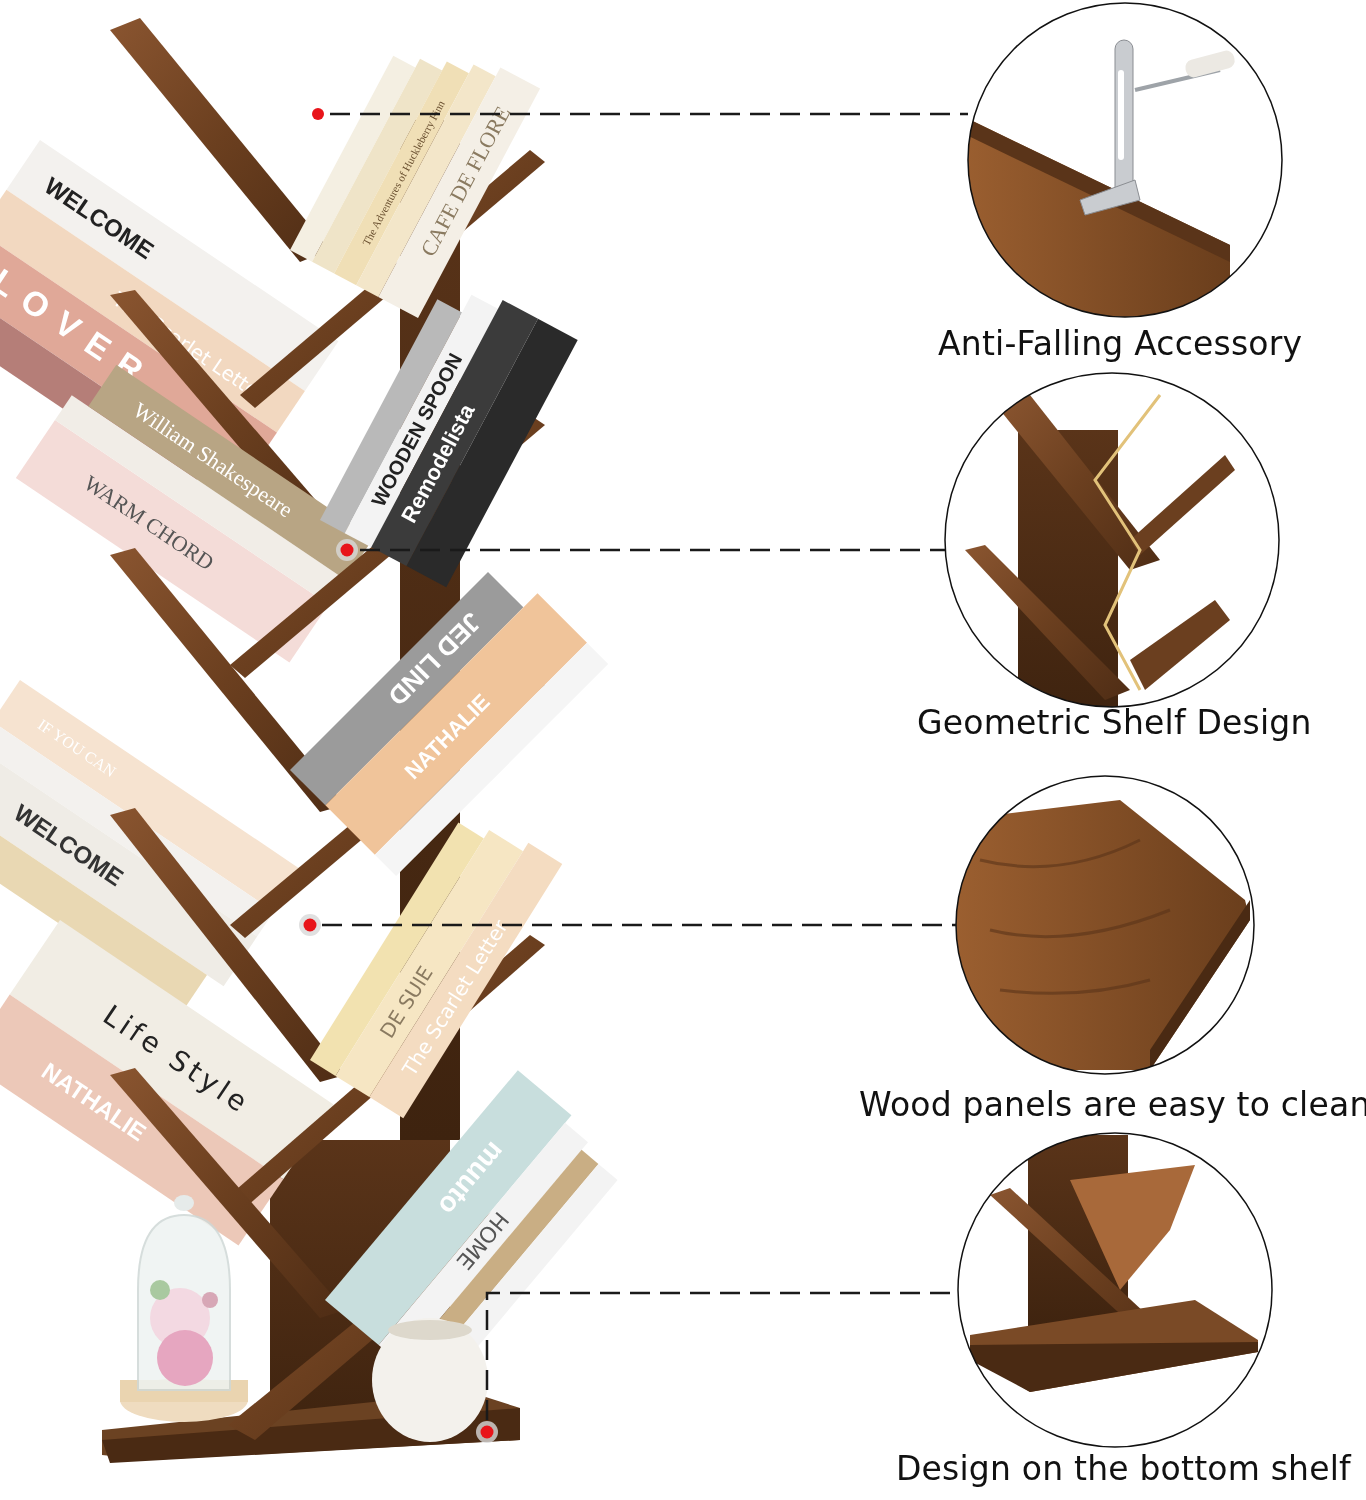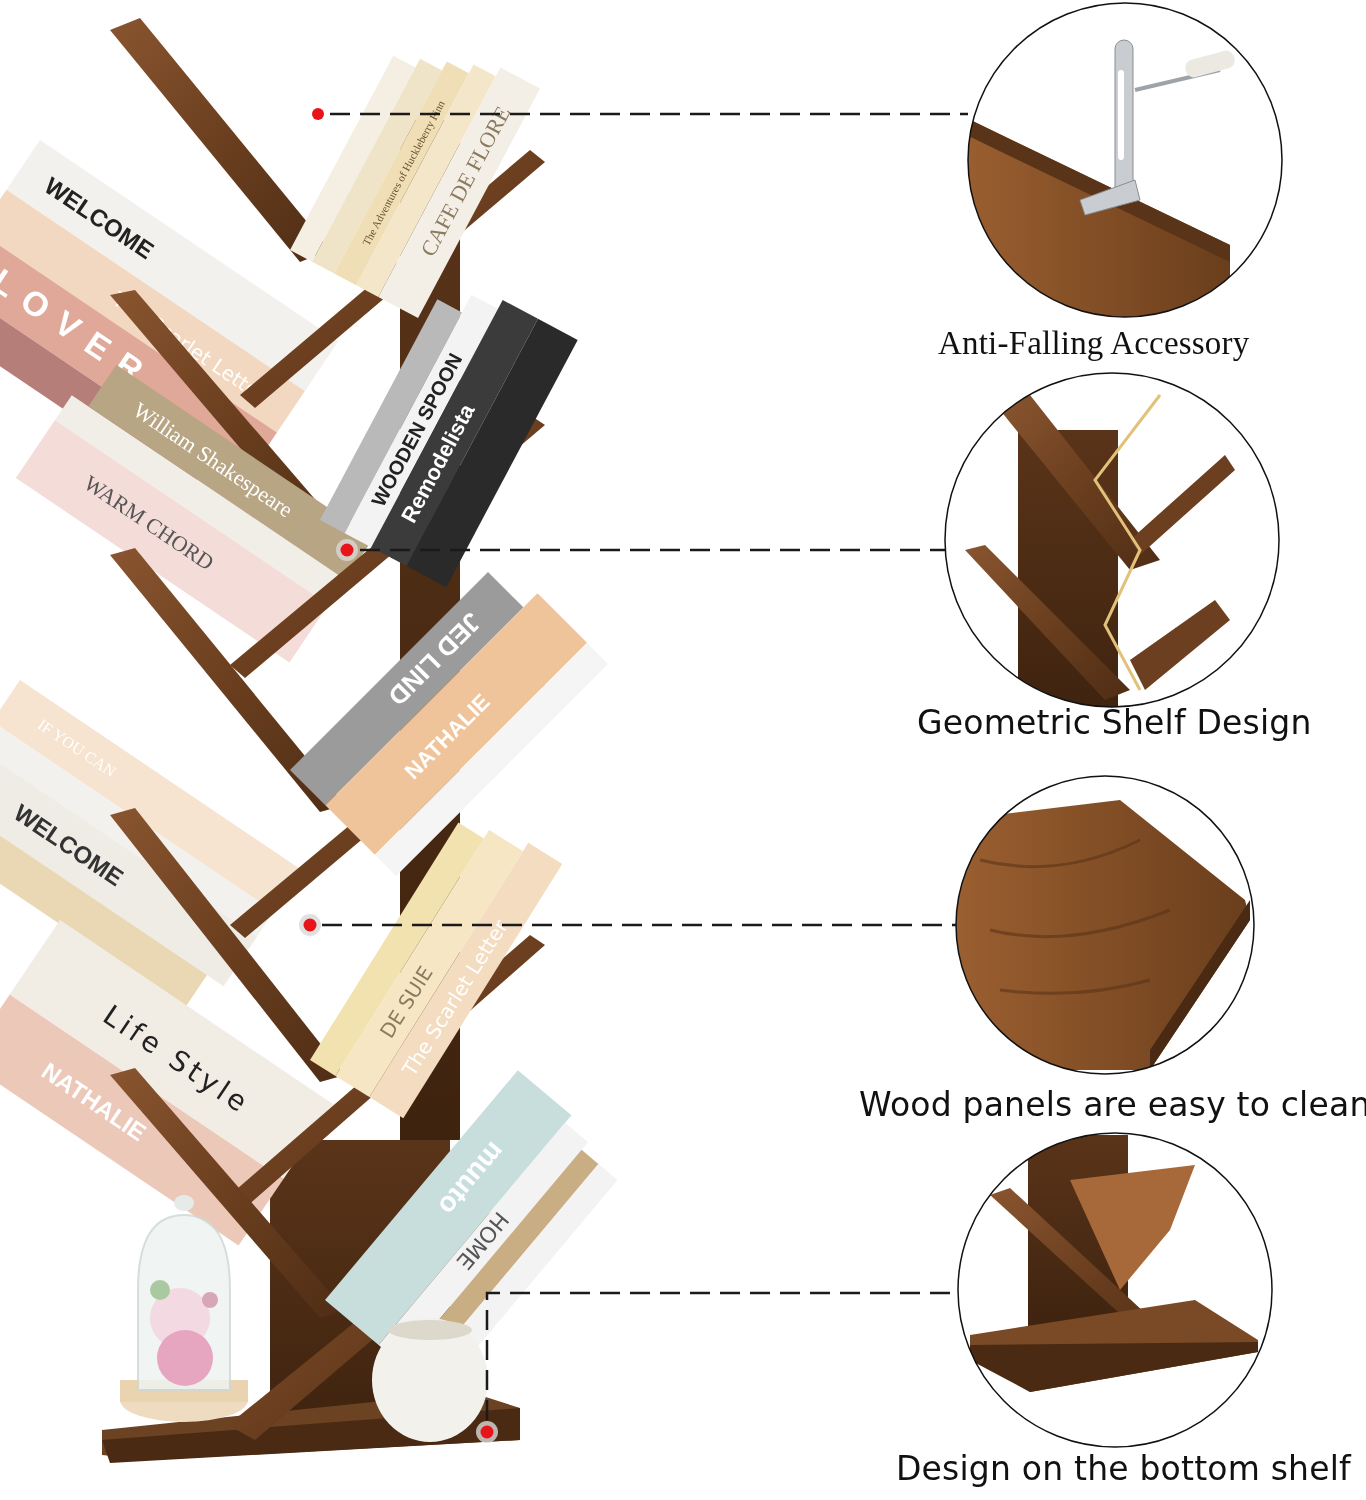--- a/index.html
+++ b/index.html
@@ -221,18 +221,18 @@
       <circle cx="318" cy="114" r="6" fill="#e8141a"></circle>
       <circle cx="347" cy="550" r="11" fill="#d8d8d8" opacity="0.8"></circle>
       <circle cx="347" cy="550" r="6.5" fill="#e8141a"></circle>
       <circle cx="310" cy="925" r="11" fill="#d8d8d8" opacity="0.8"></circle>
       <circle cx="310" cy="925" r="6.5" fill="#e8141a"></circle>
       <circle cx="487" cy="1432" r="11" fill="#d8d8d8" opacity="0.8"></circle>
       <circle cx="487" cy="1432" r="6.5" fill="#e8141a"></circle>
     </g>
   </svg>
 
-  <div class="caption" style="left:938px; top:327px;font-family:Liberation Serif, serif;">Anti-Falling Accessory</div>
+  <div class="caption" style="left:938px; top:327px;">Anti-Falling Accessory</div>
   <div class="caption" style="left:917px; top:706px;">Geometric Shelf Design</div>
   <div class="caption" style="left:859px; top:1088px;">Wood panels are easy to clean</div>
   <div class="caption" style="left:896px; top:1452px;text-align:right;">Design on the bottom shelf</div>
 
 </div>
 
 </body></html>

